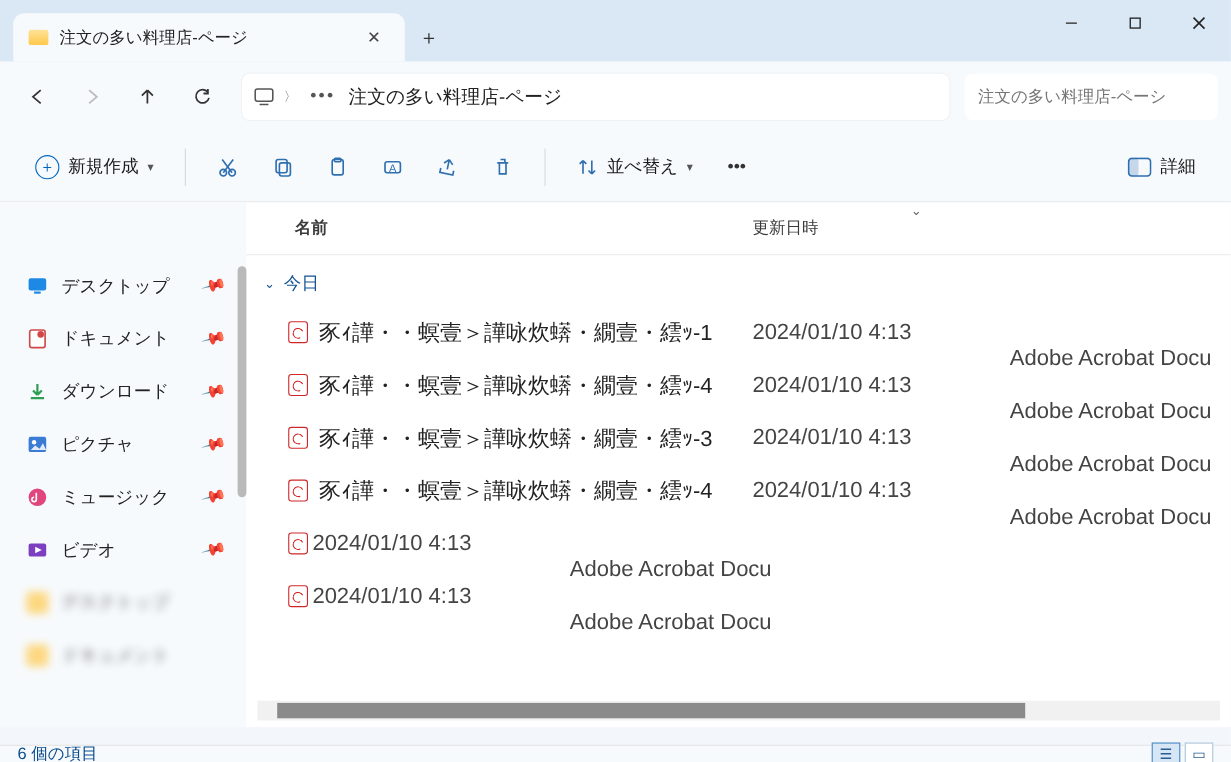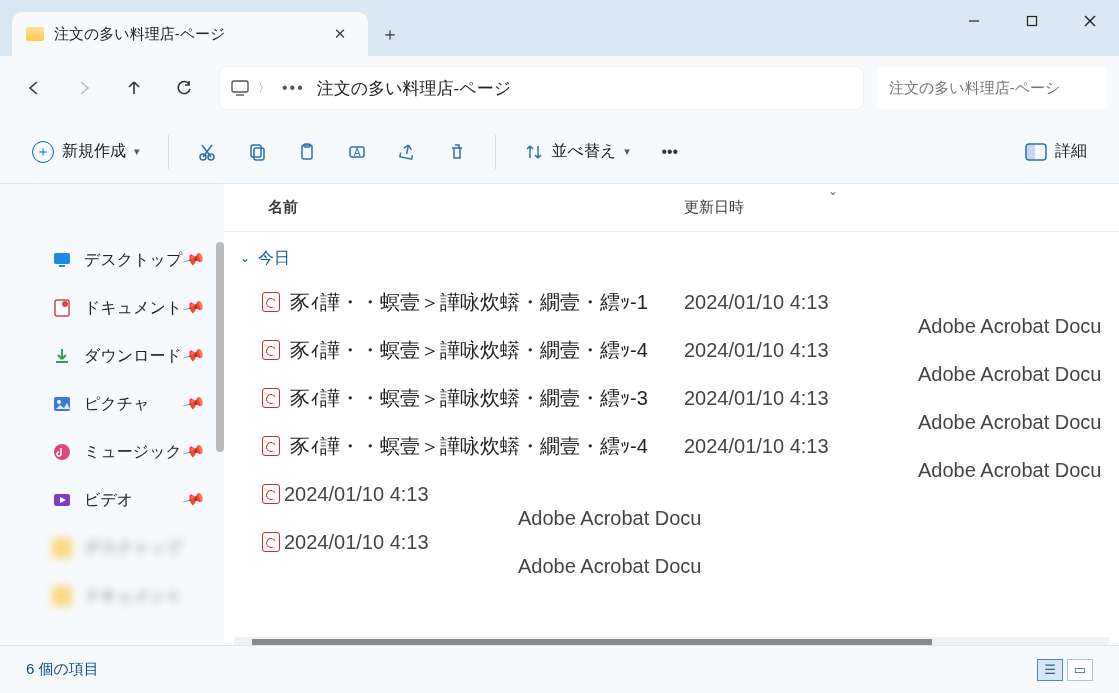--- a/index.html
+++ b/index.html
@@ -31,21 +31,21 @@
 .tbtn { height: 40px; padding: 0 12px; display: flex; align-items: center; gap: 8px; color: #1a1a1a; border-radius: 6px; cursor: pointer; }
 .tbtn.icon-only { padding: 0; width: 44px; justify-content: center; color: #2f6fb0; }
 .tbtn .chev { font-size: 11px; color: #555; }
 .vsep { width: 1px; height: 34px; background: #d8d8d8; margin: 0 10px; }
 .spacer { flex: 1; }
 .plus-circle { width: 22px; height: 22px; border: 1.5px solid #0067c0; border-radius: 50%; display: flex; align-items: center; justify-content: center; color: #0067c0; font-size: 14px; }
 
 
 .body { position: absolute; top: 184px; bottom: 32px; left: 0; right: 0; display: flex; background: #fff; }
 .sidebar { width: 224px; background: #f7fafd; position: relative; padding-top: 52px; }
-.side-item { height: 48px; display: flex; align-items: center; padding-left: 52px; gap: 12px; font-size: 16px; color: #222; position: relative; }
+.side-item { height: 48px; display: flex; align-items: center; padding-left: 24px; gap: 12px; font-size: 16px; color: #222; position: relative; }
 .side-item .pin { position: absolute; right: 20px; color: #7a7a7a; font-size: 15px; transform: rotate(30deg); }
 .side-ic { width: 20px; height: 20px; display: flex; align-items: center; justify-content: center; }
 .side-scroll { position: absolute; right: 0; top: 58px; width: 8px; height: 210px; background: #b9b9b9; border-radius: 4px; }
 .blur-item { filter: blur(4px); opacity: 0.7; }
 
 
 .files { flex: 1; display: flex; flex-direction: column; position: relative; }
 .cols { height: 48px; display: flex; align-items: center; font-size: 15px; color: #3b3b3b; border-bottom: 1px solid #ececec; padding-left: 44px; }
 .c-name { width: 416px; font-weight: bold; }
 .c-date { width: 234px; position: relative; }
@@ -58,21 +58,21 @@
 .row .nm { width: 400px; padding-left: 6px; white-space: nowrap; }
 .row .dt { width: 234px; color: #444; }
 .row .tp { flex: 1; color: #444; white-space: nowrap; margin-top: 48px; }
 .pdf-ic { width: 18px; height: 20px; border: 1.5px solid #d02828; border-radius: 3px; position: relative; }
 .pdf-ic::after { content: ""; position: absolute; left: 3px; top: 5px; width: 8px; height: 8px; border: 1.5px solid #d02828; border-radius: 50%; transform: rotate(20deg); border-right-color: transparent; }
 
 .hscroll { position: absolute; left: 10px; right: 10px; bottom: 6px; height: 18px; background: #f1f1f1; }
 .hscroll .thumb { position: absolute; left: 18px; top: 2px; height: 14px; width: 680px; background: #8a8a8a; }
 
 
-.status { position: absolute; left: 0; right: 0; bottom: 0; height: 48px; background: #f7fafd; display: flex; align-items: center; padding: 0 26px; font-size: 15px; color: #0a4b8f; border-top: 1px solid #e4e4e4; justify-content: flex-end; }
+.status { position: absolute; left: 0; right: 0; bottom: 0; height: 16px; background: #f7fafd; display: flex; align-items: center; padding: 0 16px; font-size: 15px; color: #0a4b8f; border-top: 1px solid #e4e4e4; justify-content: flex-end; }
 .viewbtns { margin-left: auto; display: flex; gap: 4px; }
 .vbtn { width: 26px; height: 22px; border: 1px solid #aac3dc; display: flex; align-items: center; justify-content: center; font-size: 13px; color: #2b5f93; background: #fff; }
 .vbtn.active { background: #d6e6f5; border-color: #4a8ac9; }
 
 svg { display: block; }
 </style>
 </head>
 <body>
 
 <div class="titlebar">

